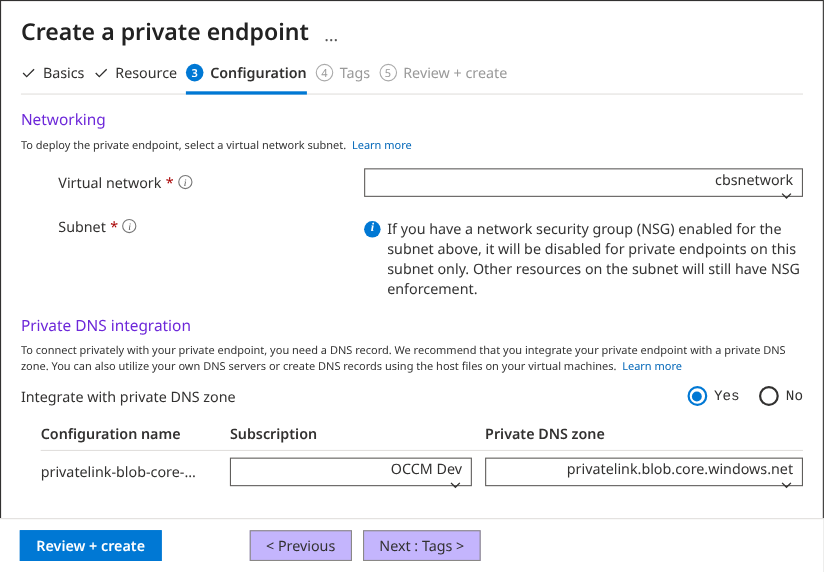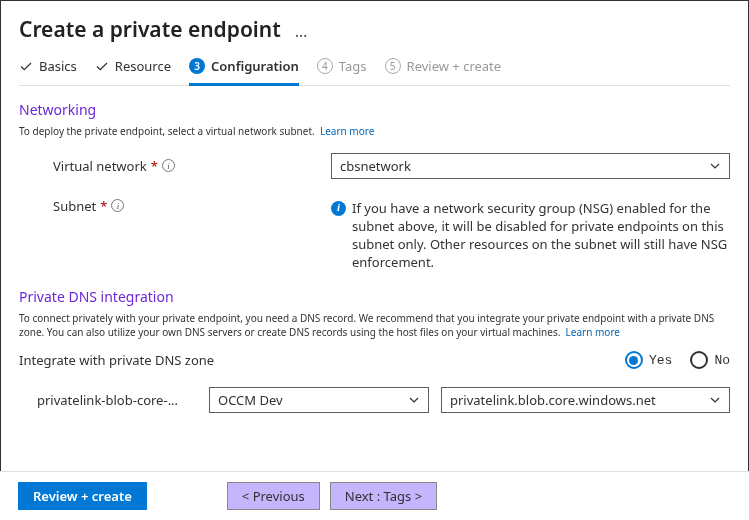--- a/index.html
+++ b/index.html
@@ -18,21 +18,21 @@
     font-size: 21px;
     font-weight: 600;
     color: #222;
     display: flex;
     align-items: flex-start;
     gap: 14px;
   }
   .ellipsis { font-weight: 400; color: #555; font-size: 16px; margin-top: 5px;}
   .stepper {
     display: flex;
-    gap: 18px;
+    gap: 8px;
     margin-top: 14px;
     border-bottom: 1px solid #e1dfdd;
     padding-bottom: 0;
   }
   .step {
     display: flex;
     align-items: center;
     gap: 6px;
     padding-bottom: 8px;
     font-size: 13px;
@@ -60,22 +60,22 @@
   .form-label { width:278px; display:flex; align-items:center; gap:4px; font-size:13px; color:#323130; padding-top:4px;margin-left:34px;}
   .required { color:#a80000; }
   .info-icon {
     width:13px; height:13px; border-radius:50%; border:1px solid #777;
     display:inline-flex; align-items:center; justify-content:center;
     font-size:9px; color:#555; font-style:italic; font-family:Georgia, serif;
   }
   .form-field { flex:1; }
   .select {
     width:100%; border:1px solid #605e5c; height:26px;
-    display:flex; align-items:center; justify-content:space-between;
-    padding:0 8px; background:#fff; font-size:13px; cursor:pointer;
+    display:flex; align-items:flex-end; justify-content:space-between;
+    padding:0 8px; background:#fff; font-size:13px; cursor:pointer;flex-direction:column;
   }
   .chevron svg { display:block; }
   .note {
     display:flex; gap:6px; margin-top:6px; font-size:13px; line-height:1.4;
     color:#333; padding-left:0;
   }
   .note-icon {
     width:15px; height:15px; border-radius:50%; background:#0078d4;
     color:#fff; display:inline-flex; align-items:center; justify-content:center;
     font-size:11px; font-weight:700; font-style:italic; font-family:Georgia, serif;
@@ -207,20 +207,25 @@
         <span>Yes</span>
       </div>
       <div class="radio-opt">
         <span class="radio unchecked"></span>
         <span>No</span>
       </div>
     </div>
   </div>
 
   <div class="dns-table">
+    <div class="dns-head">
+      <div class="col-conf">Configuration name</div>
+      <div class="col-sub">Subscription</div>
+      <div class="col-zone">Private DNS zone</div>
+    </div>
     <div class="dns-row">
       <div class="col-conf">privatelink-blob-core-...</div>
       <div class="col-sub">
         <div class="select">
           <span>OCCM Dev</span>
           <span class="chevron">
             <svg width="12" height="12" viewBox="0 0 12 12">
                 <path d="M2 4l4 4 4-4" stroke="#323130" stroke-width="1.2" fill="none"></path>
               </svg>
           </span>

